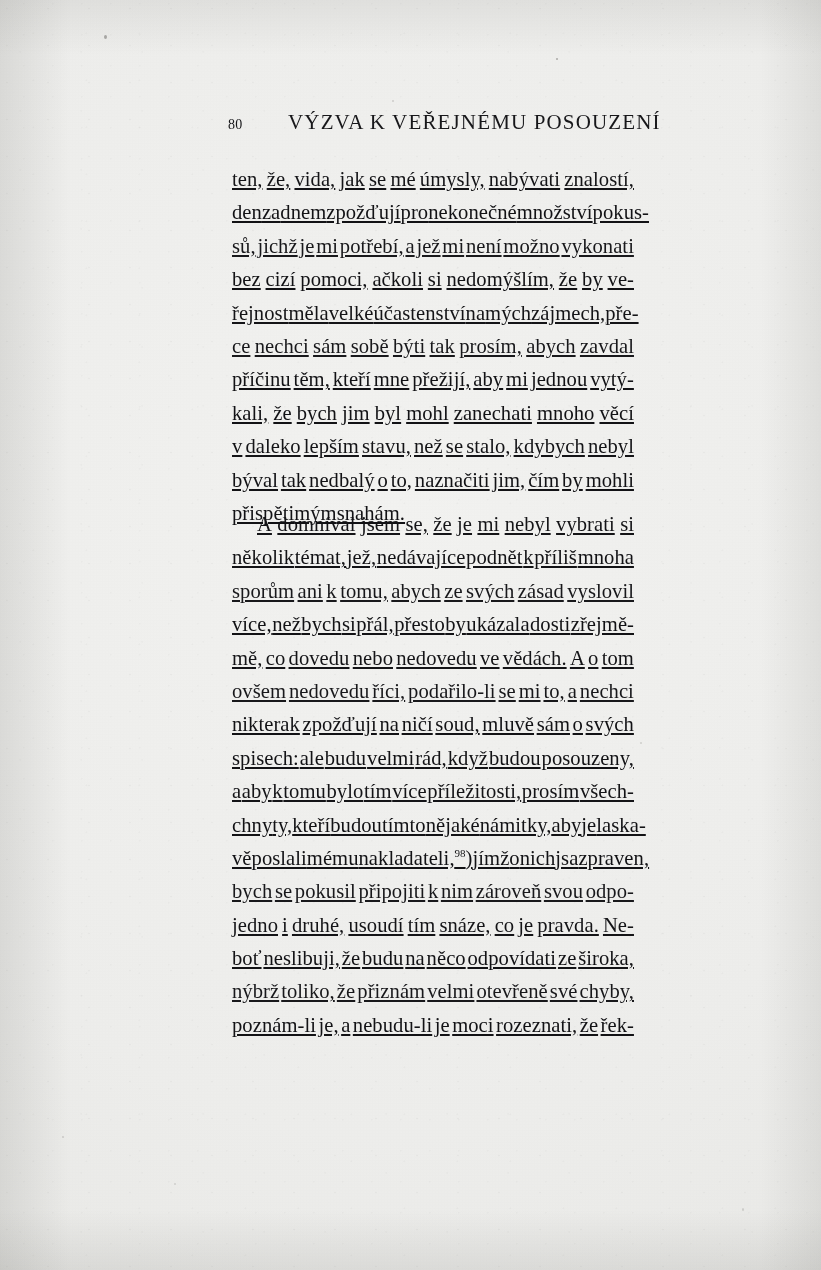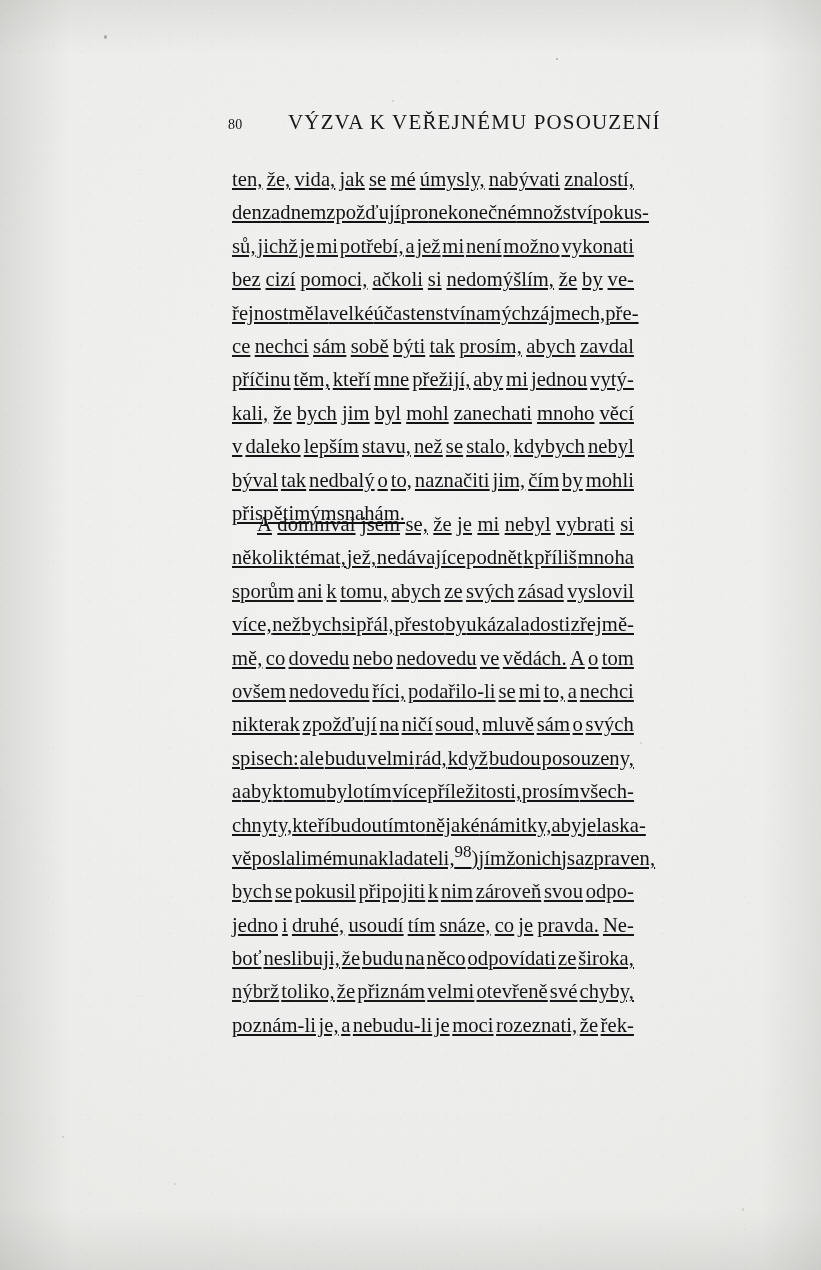--- a/index.html
+++ b/index.html
@@ -108,21 +108,21 @@
   .line.last {
     justify-content: flex-start;
   }
   .line.indent {
     padding-left: 25px;
     width: 377px;
   }
   .line .w { display: inline-block; }
 
   sup.fn {
-    font-size: 17px;
+    font-size: 11px;
     vertical-align: super;
     line-height: 0;
     letter-spacing: 0;
   }
 
   
   .line:nth-child(3n)   { opacity: .97; }
   .line:nth-child(4n+1) { opacity: .99; }
 </style>
 </head>

